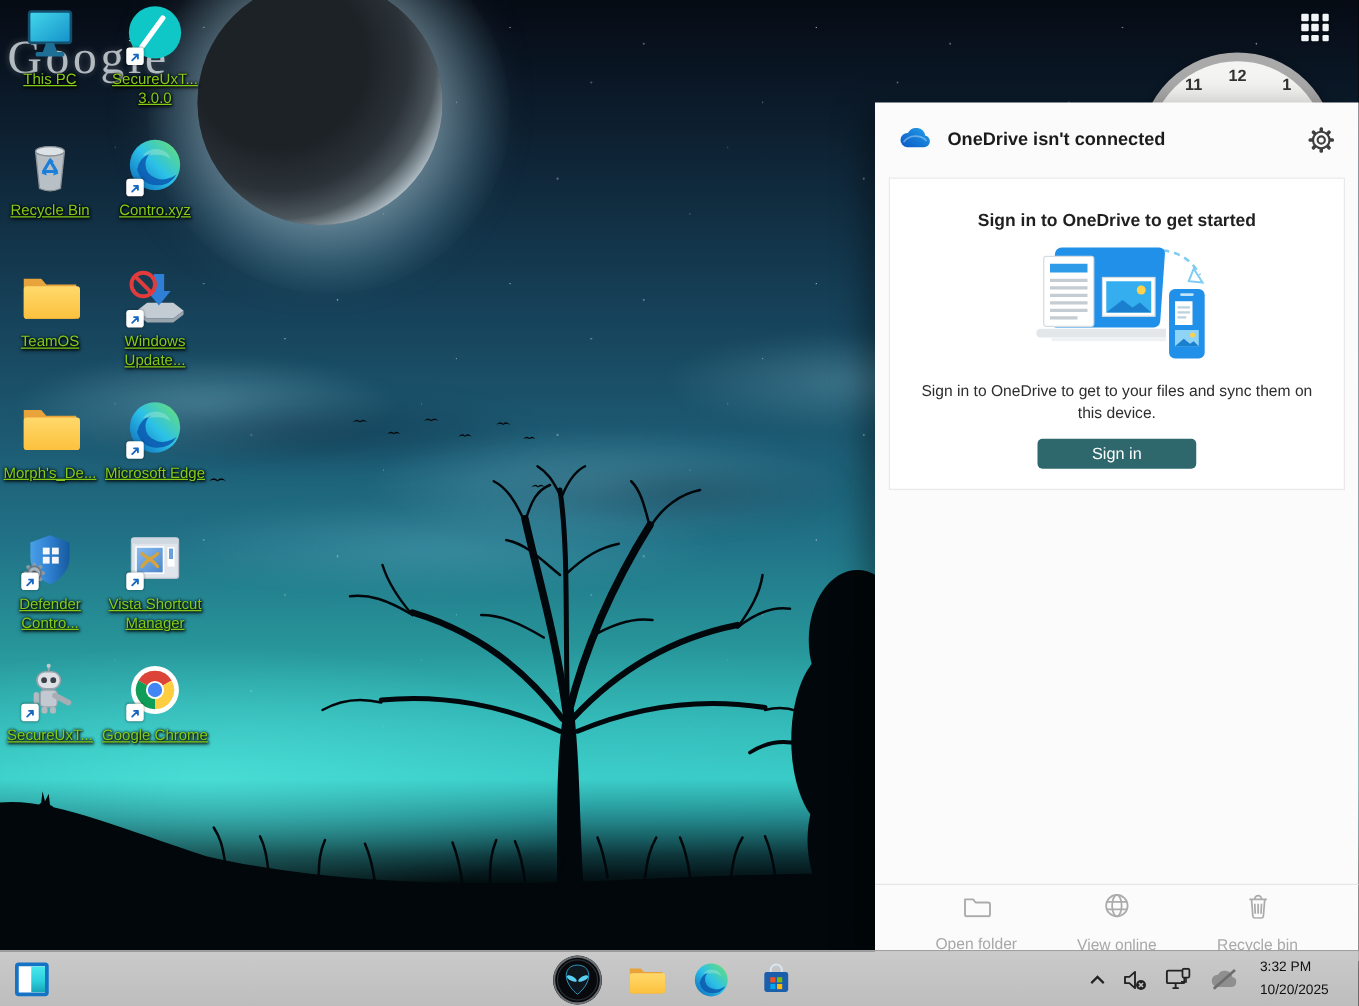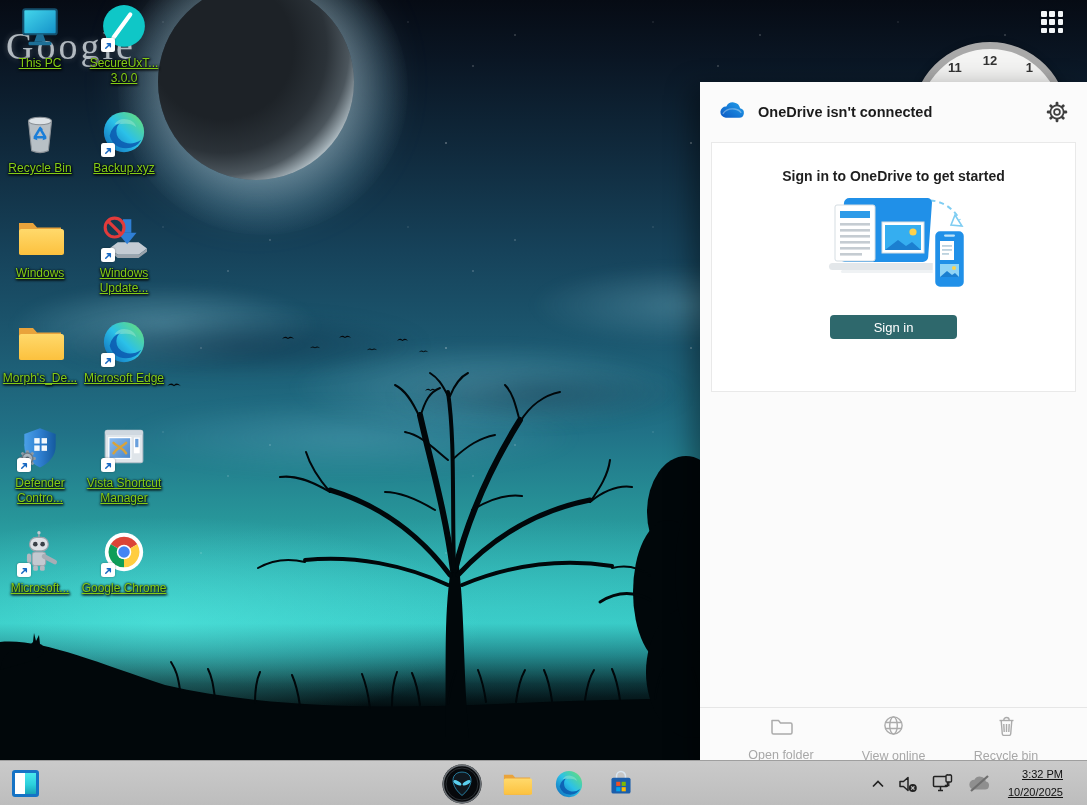--- a/index.html
+++ b/index.html
@@ -86,21 +86,21 @@
   
   .taskbar { position:absolute; left:0; bottom:0; width:1087px; height:45px; z-index:20;
     background:linear-gradient(180deg,#cacaca,#bdbdbd); border-top:1px solid #9f9f9f; }
   .tb-left { position:absolute; left:12px; top:9px; width:27px; height:27px; border:3px solid #1573c5; border-radius:3px;
     background:#fff; overflow:hidden; cursor:pointer; }
   .tb-left i { position:absolute; right:0; top:0; width:52%; height:100%; display:block;
     background:linear-gradient(180deg,#49e8ee 0%,#2cd0dc 55%,#17a3b8 100%); }
   .tb-ic { position:absolute; top:0; display:flex; align-items:center; justify-content:center; height:45px; cursor:pointer; }
   .tray { position:absolute; right:0; top:0; height:45px; display:flex; align-items:center; }
   .tray .ti { margin:0 7px; display:flex; cursor:pointer; }
-  .tb-clock { text-align:right; font-size:11px; line-height:1.55; color:#111; margin:0 24px 0 10px; cursor:pointer;text-decoration:underline; }
+  .tb-clock { font-size:11px; line-height:1.55; color:#111; margin:0 24px 0 10px; cursor:pointer; }
 </style>
 </head>
 <body>
 
 <svg width="0" height="0" style="position:absolute">
   <defs>
     <linearGradient id="gEdge" x1="0" y1="1" x2="1" y2="0">
       <stop offset="0" stop-color="#0b63b8"></stop>
         <stop offset="0.5" stop-color="#2bc1e8"></stop>
         <stop offset="1" stop-color="#6ee26b"></stop>
@@ -299,30 +299,30 @@
   <div class="dicon">
       <span><svg width="46" height="46" viewBox="0 0 48 48">
           <use href="#sym-edge"></use>
         </svg></span>
   <span class="sc">
         <svg width="11" height="11">
           <use href="#sym-shortcut"></use>
         </svg>
       </span>
     </div>
-  <div class="dlabel">Backup.xyz</div>
+  <div class="dlabel">Contro.xyz</div>
 </div>
 
 <div class="dcell col1 r3">
   <div class="dicon">
       <span><svg width="48" height="40" viewBox="0 0 48 40">
           <use href="#sym-folder"></use>
         </svg></span>
     </div>
-  <div class="dlabel">Windows</div>
+  <div class="dlabel">TeamOS</div>
 </div>
 
 <div class="dcell col2 r3">
   <div class="dicon">
       <span><svg width="46" height="46" viewBox="0 0 44 44">
     <path d="M8,33 l8,-6 h20 l8,6 l-8,6 h-20 z" fill="#c3cbd3"></path>
     <path d="M8,33 l8,6 h20 l8,-6 v3 l-8,6 h-20 l-8,-6 z" fill="#9aa4ad"></path>
     <rect x="21" y="5" width="8" height="13" fill="#2f7fd6"></rect>
     <path d="M16,18 h18 l-9,11 z" fill="#2f7fd6"></path>
     <circle cx="13" cy="13" r="9" fill="none" stroke="#e23b3b" stroke-width="3"></circle>
@@ -425,21 +425,21 @@
     <rect x="15.5" y="35" width="4.5" height="5" rx="1.5" fill="#b3b9c0"></rect>
           <rect x="22" y="35" width="4.5" height="5" rx="1.5" fill="#b3b9c0"></rect>
     <rect x="9.5" y="23.5" width="4" height="9" rx="2" fill="#b3b9c0"></rect>
   </svg></span>
   <span class="sc">
         <svg width="11" height="11">
           <use href="#sym-shortcut"></use>
         </svg>
       </span>
     </div>
-  <div class="dlabel">Microsoft...</div>
+  <div class="dlabel">SecureUxT...</div>
 </div>
 
 <div class="dcell col2 r6">
   <div class="dicon">
       <span><svg width="46" height="46" viewBox="0 0 48 48">
           <use href="#sym-chrome"></use>
         </svg></span>
   <span class="sc">
         <svg width="11" height="11">
           <use href="#sym-shortcut"></use>
@@ -523,20 +523,21 @@
         <g fill="#bcd2de">
             <rect x="153" y="57" width="10" height="1.8"></rect>
             <rect x="153" y="61" width="10" height="1.8"></rect>
             <rect x="153" y="65" width="7" height="1.8"></rect>
           </g>
         <rect x="151" y="76" width="19" height="13" fill="#8fd4f6"></rect>
         <circle cx="165" cy="80" r="2" fill="#ffd24a"></circle>
         <path d="M151,89 l7,-6 l5,4 l3,-2 l4,4 z" fill="#1b7fd0"></path>
       </svg>
     </div>
+    <p class="od-body">Sign in to OneDrive to get to your files and sync them on this device.</p>
     <button class="od-signin">Sign in</button>
   </div>
 
   <div class="od-footer">
     <div class="od-act">
       <span><svg width="23" height="19" viewBox="0 0 23 19">
         <path d="M2,4.5 h6.5 l2,2.5 h10 a1.5,1.5 0 0 1 1.5,1.5 v8 a1.5,1.5 0 0 1 -1.5,1.5 h-17 a1.5,1.5 0 0 1 -1.5,-1.5 z" fill="none" stroke="#ababab" stroke-width="1.5" stroke-linejoin="round"></path>
       </svg></span>
       <span class="lbl">Open folder</span>
     </div>

